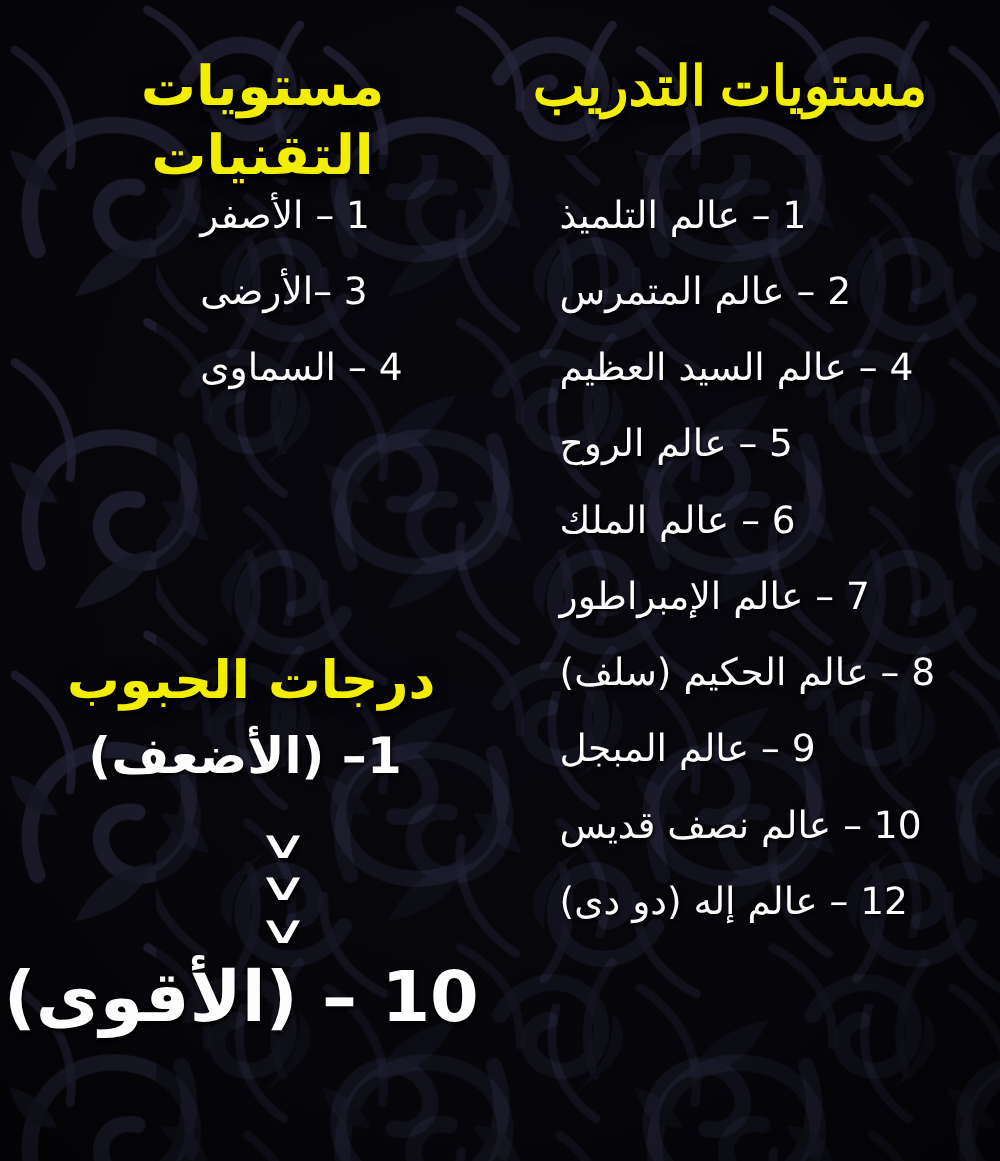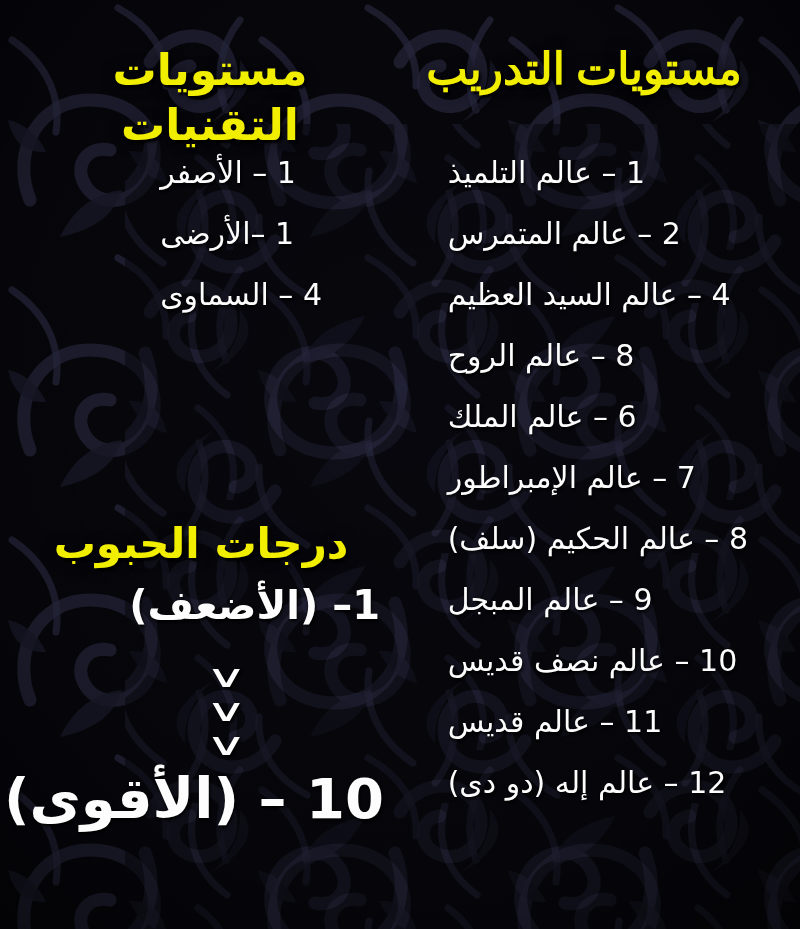--- a/index.html
+++ b/index.html
@@ -42,21 +42,21 @@
     display:flex;align-items:center;justify-content:flex-end;
     color:var(--text,#fdfdfd);
     font-size:30px;
     white-space:nowrap;
     text-shadow:1px 2px 3px rgba(0,0,0,.95);
   }
   .pill-line{
     position:absolute;
     color:var(--text,#fdfdfd);
     font-weight:bold;
-    text-align:right;
+    text-align:center;
     text-shadow:1px 2px 3px rgba(0,0,0,.95);
   }
   #pill-weakest{top:582px;left:12px;width:368px;font-size:40px;}
   #pill-strongest{top:766px;left:2px;width:382px;font-size:56px;}
   .chevrons{
     position:absolute;top:660px;left:32px;width:388px;
     display:flex;flex-direction:column;align-items:center;gap:1px;
   }
   .chevron{
     display:inline-block;
@@ -101,34 +101,33 @@
     <rect width="800" height="929" fill="url(#dmsk)"></rect>
     <rect width="800" height="929" fill="url(#dmsk)" transform="translate(125,125) rotate(180 400 464)" opacity="0.55"></rect>
     <rect width="800" height="929" fill="url(#vig)"></rect>
   </svg>
 
   <h1 class="heading" id="training-title">مستويات التدريب</h1>
   <div class="lvl-list" id="training-list">
     <div class="lvl-row">1 – عالم التلميذ</div>
     <div class="lvl-row">2 – عالم المتمرس</div>
     <div class="lvl-row">4 – عالم السيد العظيم</div>
-    <div class="lvl-row">8 – عالم الروح</div>
+    <div class="lvl-row">5 – عالم الروح</div>
     <div class="lvl-row">6 – عالم الملك</div>
     <div class="lvl-row">7 – عالم الإمبراطور</div>
     <div class="lvl-row">8 – عالم الحكيم (سلف)</div>
     <div class="lvl-row">9 – عالم المبجل</div>
     <div class="lvl-row">10 – عالم نصف قديس</div>
-    <div class="lvl-row">11 – عالم قديس</div>
     <div class="lvl-row">12 – عالم إله (دو دى)</div>
   </div>
 
   <h1 class="heading" id="techniques-title">مستويات التقنيات</h1>
   <div class="lvl-list" id="techniques-list">
     <div class="lvl-row">1 – الأصفر</div>
-    <div class="lvl-row">1 –الأرضى</div>
+    <div class="lvl-row">3 –الأرضى</div>
     <div class="lvl-row">4 – السماوى</div>
   </div>
 
   <h2 class="heading" id="pills-title">درجات الحبوب</h2>
   <div class="pill-line" id="pill-weakest">1– (الأضعف)</div>
   <div class="chevrons">
     <span class="chevron">∨</span>
     <span class="chevron">∨</span>
     <span class="chevron">∨</span>
   </div>

